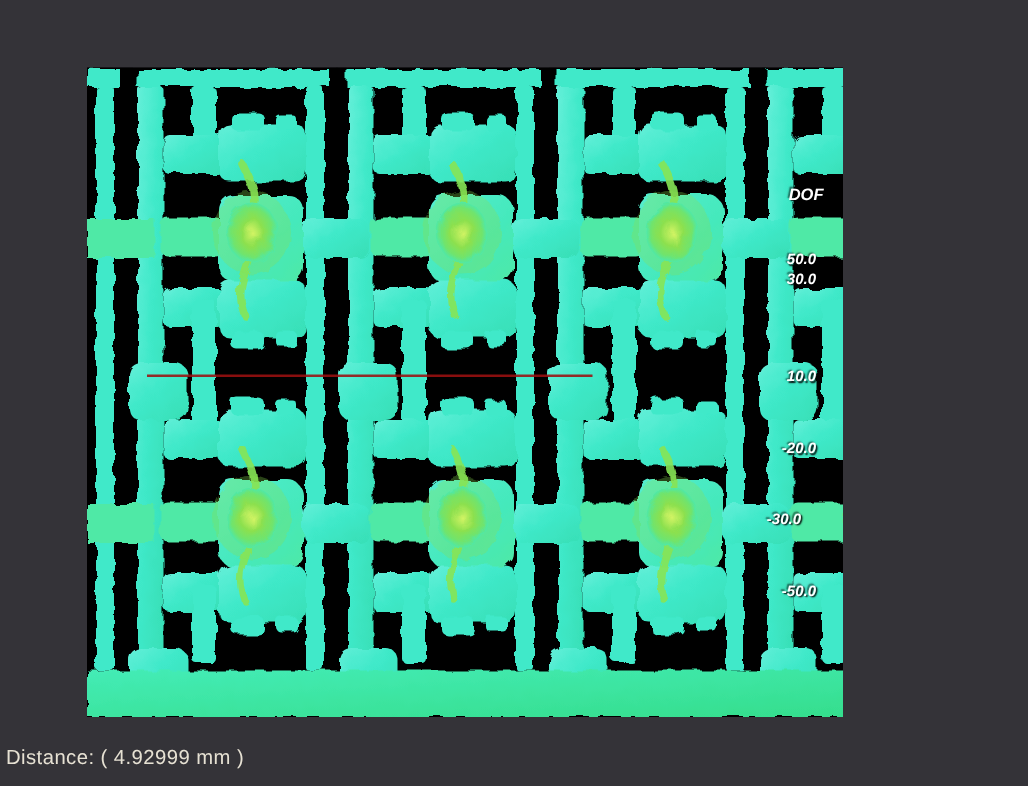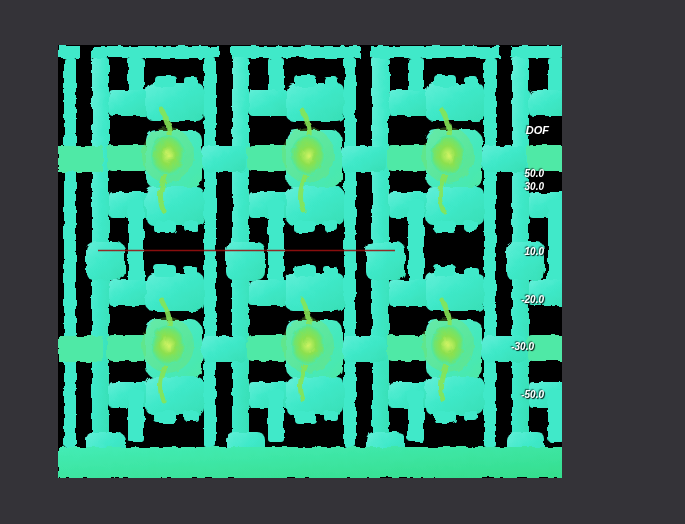--- a/index.html
+++ b/index.html
@@ -323,13 +323,14 @@
         </div>
     <div class="legend-label" style="top: 106.5px; right: 18px; margin-top: 16px;">50.0</div>
         <div class="legend-label" style="top: 136px; right: 18px;">30.0</div>
         <div class="legend-label" style="top: 201.3px; right: 18px;">10.0</div>
         <div class="legend-label" style="top: 248.7px; right: 18px;">-20.0</div>
         <div class="legend-label" style="top: 296.1px; right: 28px;">-30.0</div>
         <div class="legend-label" style="top: 343.5px; right: 18px; margin-left: 44px;">-50.0</div>
       </div>
   </div>
 
+  <div class="status-text">Distance: ( 4.92999 mm )</div>
 </div>
 
 </body></html>

